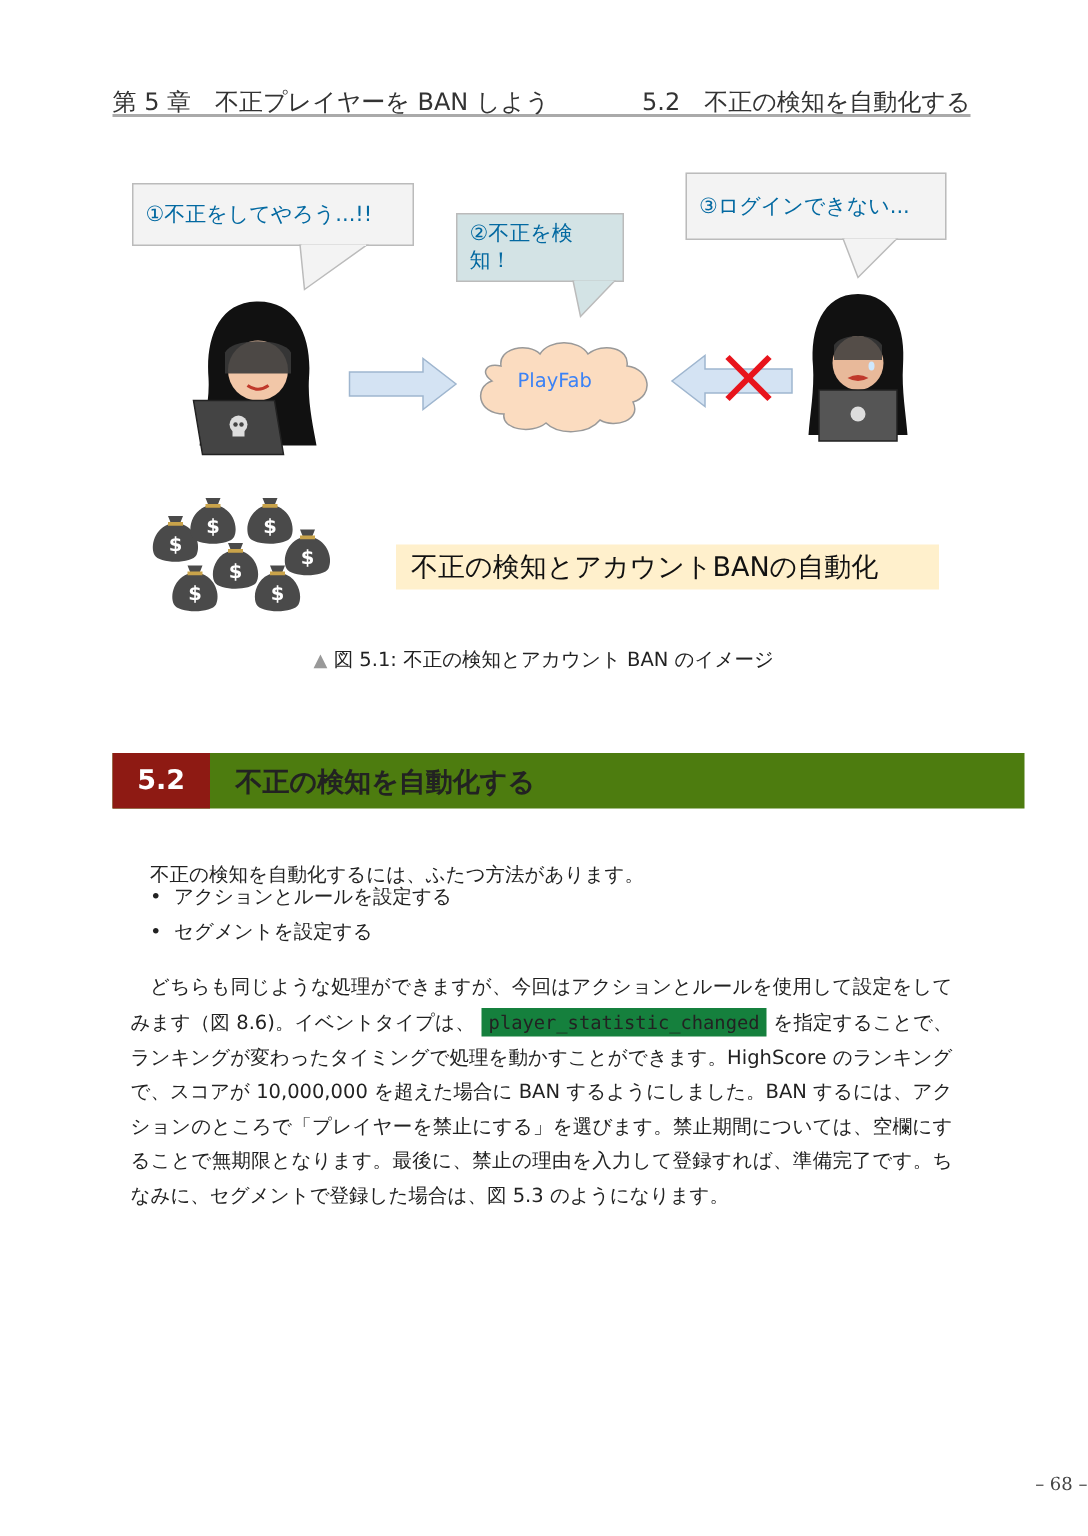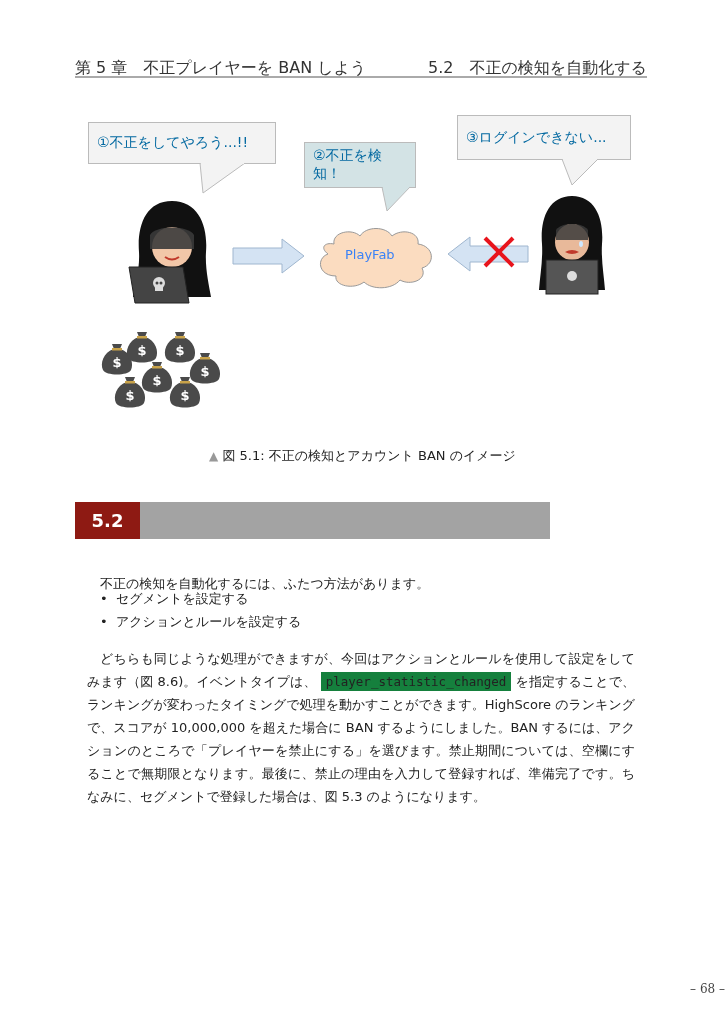--- a/index.html
+++ b/index.html
@@ -12,24 +12,24 @@
   .running-header .right { position:absolute; right:0; top:0; }
 
   
   .bubble { position:absolute; border:1px solid #bbb; font-size:14px; color:#0369a1; padding:0 8px;
             display:flex; align-items:center; }
   .bubble.gray { background:#f3f3f3; }
   .bubble.teal { background:#d3e3e5; }
   .cloud-label { position:absolute; font-size:13px; color:#3b82f6; }
   .title-box { position:absolute; left:264px; top:363px; width:362px; height:30px; background:#fff0cc;
                font-size:18px; color:#111; display:flex; align-items:center; padding-left:10px; box-sizing:border-box; }
-  .caption { position:absolute; left:0; width:725px; top:431px; text-align:center; font-size:13px; color:#222;margin-top:16px; }
+  .caption { position:absolute; left:0; width:725px; top:431px; text-align:center; font-size:13px; color:#222; }
   .caption .tri { color:#999; font-size:12px; }
 
-  .section { position:absolute; left:75px; top:502px; width:475px; height:37px; background:#a3a3a3; }
+  .section { position:absolute; left:75px; top:502px; width:608px; height:37px; background:#4d7c0f; }
   .section .num { position:absolute; left:0; top:0; width:65px; height:37px; background:#8e1a13; color:#fff;
                   font-size:18px; font-weight:bold; display:flex; align-items:center; justify-content:center; }
   .section .title { position:absolute; left:82px; top:0; height:37px; display:flex; align-items:center;
                     font-size:18px; font-weight:bold; color:#222; }
 
   .body-text { position:absolute; left:75px; width:572px; font-size:13px; line-height:23px; color:#222; }
   .body-text p { margin:12px; }
   .bullets { position:absolute; left:100px; top:587px; font-size:13px; line-height:23px; }
   .bullets li { list-style:none; position:relative; padding-left:16px; }
   .bullets li::before { content:"•"; position:absolute; left:0; }
@@ -121,39 +121,43 @@
     </defs>
     <use href="#bag" x="17" y="36"></use>
     <use href="#bag" x="42" y="24"></use>
     <use href="#bag" x="80" y="24"></use>
     <use href="#bag" x="105" y="45"></use>
     <use href="#bag" x="57" y="54"></use>
     <use href="#bag" x="30" y="69"></use>
     <use href="#bag" x="85" y="69"></use>
   </svg>
 
+  <div class="title-box">
+    <span>不正の検知とアカウントBANの自動化</span>
+  </div>
 
   <div class="caption">
     <span class="tri">▲</span>
     <span>図 5.1: 不正の検知とアカウント BAN のイメージ</span>
   </div>
 </div>
 
 <div class="section">
   <div class="num">5.2</div>
+  <div class="title">不正の検知を自動化する</div>
 </div>
 
 <div class="body-text" style="top:560px;left:88px;">
   <p>不正の検知を自動化するには、ふたつ方法があります。</p>
 </div>
 
 <div class="bullets">
   <ul>
+    <li>アクションとルールを設定する</li>
     <li>セグメントを設定する</li>
-    <li>アクションとルールを設定する</li>
   </ul>
 </div>
 
 <div class="body-text" style="top:635px;text-indent:13px;text-align:justify;">
   <p><span>どちらも同じような処理ができますが、今回はアクションとルールを使用して設定をしてみます（図 8.6)。イベントタイプは、</span> <code>player_statistic_changed</code> <span>を指定することで、ランキングが変わったタイミングで処理を動かすことができます。HighScore のランキングで、スコアが 10,000,000 を超えた場合に BAN するようにしました。BAN するには、アクションのところで「プレイヤーを禁止にする」を選びます。禁止期間については、空欄にすることで無期限となります。最後に、禁止の理由を入力して登録すれば、準備完了です。ちなみに、セグメントで登録した場合は、図 5.3 のようになります。</span></p>
 </div>
 
 <div class="page-num">– 68 –</div>
 
 </body></html>

